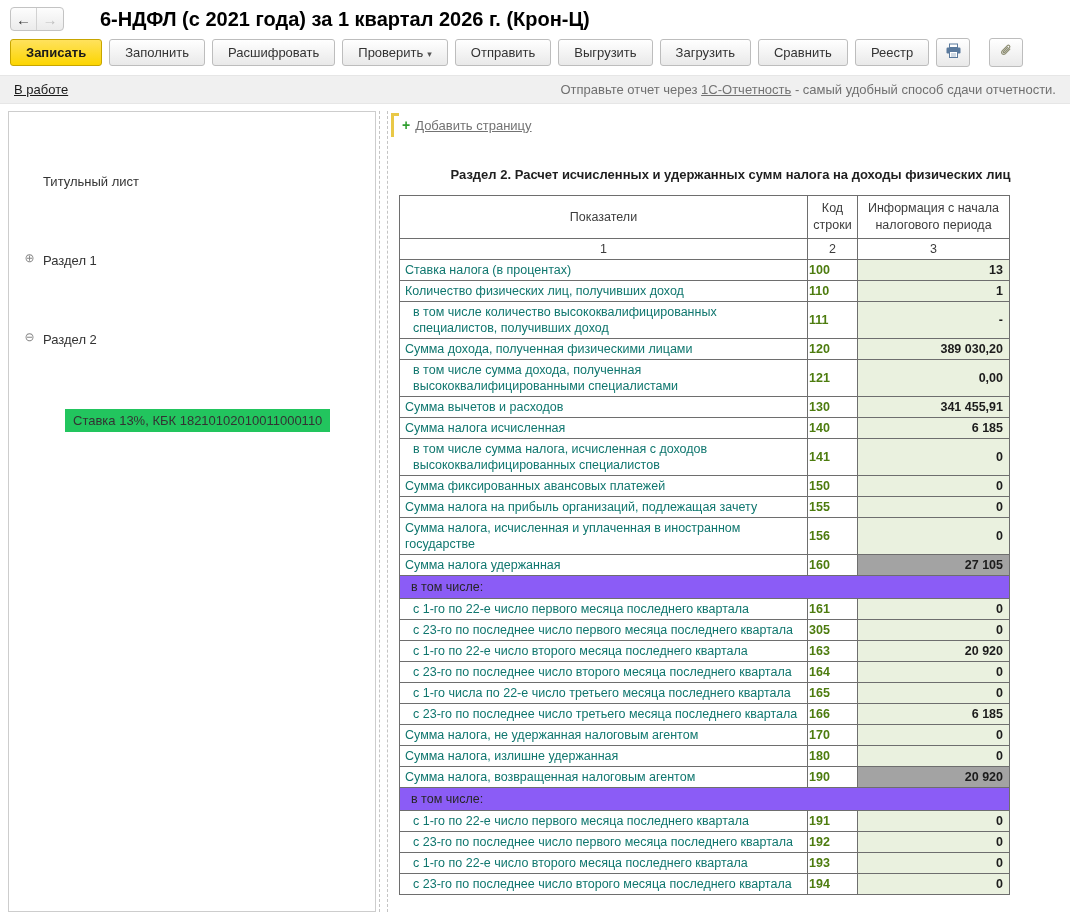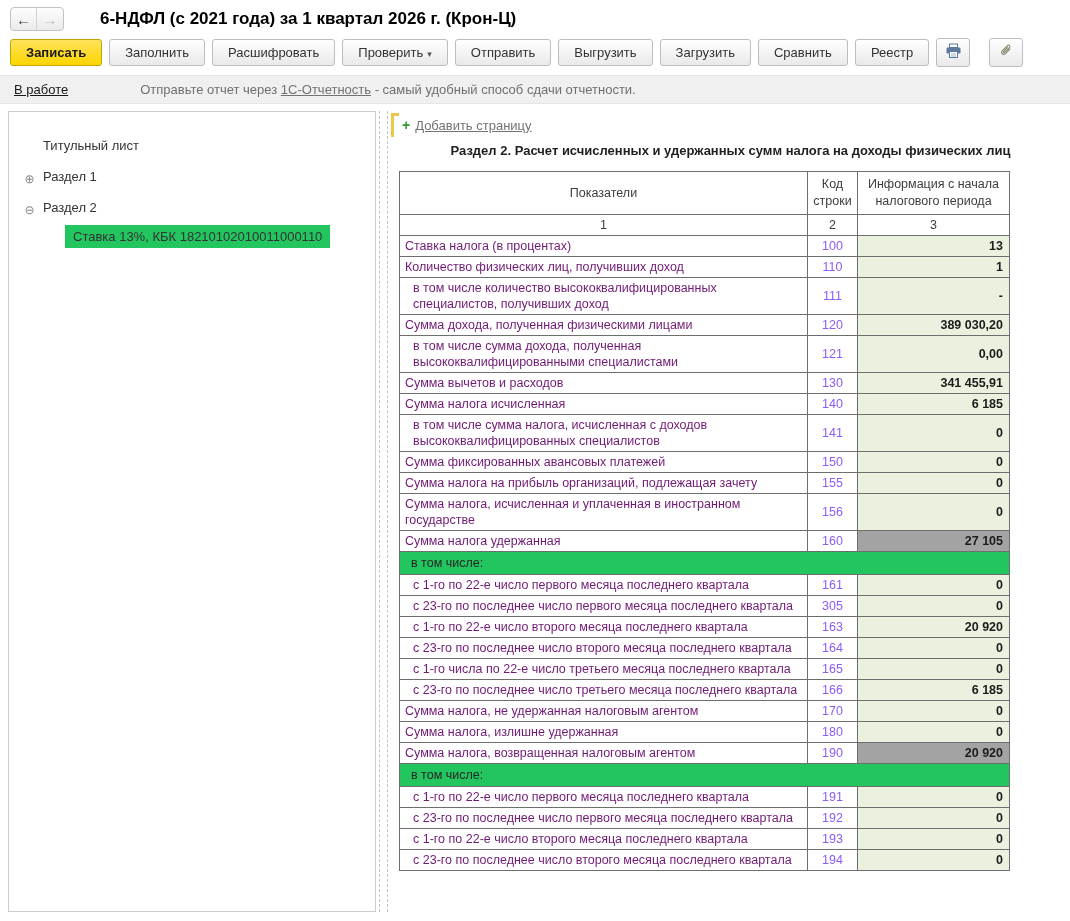--- a/index.html
+++ b/index.html
@@ -11,81 +11,81 @@
   }
 
   
   .titlebar { display:flex; align-items:center; padding:7px 10px 3px 10px; background:#fff; }
   .navpair { display:flex; border:1px solid #c3c3c3; border-radius:4px; overflow:hidden;
              background:linear-gradient(#fdfdfd,#ebebeb); }
   .navbtn { width:26px; height:22px; display:flex; align-items:center; justify-content:center;
             font-size:15px; cursor:pointer; }
   .navbtn.back { color:#3c3c3c; font-weight:bold; border-right:1px solid #d2d2d2; }
   .navbtn.fwd  { color:#bfbfbf; font-weight:bold; }
-  .page-title { margin-left:36px; font-size:17px; font-weight:bold; color:#000; }
+  .page-title { margin-left:36px; font-size:20px; font-weight:bold; color:#000; }
 
   
   .toolbar { display:flex; align-items:center; gap:7px; padding:4px 10px 8px 10px; }
   .btn {
     border:1px solid #bdbdbd; border-radius:3px; padding:5px 15px;
     background:linear-gradient(#ffffff,#e9e9e9); font-size:13px; color:#333;
     cursor:pointer; white-space:nowrap;
   }
   .btn.primary {
     background:linear-gradient(#ffe25d,#fcd501); border-color:#c7a500;
     font-weight:bold; color:#1a1a1a;
   }
   .btn .drop { font-size:9px; color:#555; margin-left:4px; }
   .icon-btn { width:34px; display:flex; align-items:center; justify-content:center; padding:4px 0; }
 
   
   .statusbar { background:#f0f0f0; border-top:1px solid #e6e6e6; border-bottom:1px solid #e6e6e6;
-               display:flex; align-items:center; padding:6px 14px; }
+               display:flex; align-items:center; padding:6px 14px;justify-content:space-between; }
   .status-state { color:#1a1a1a; text-decoration:underline; cursor:pointer; margin-right:72px; }
   .status-msg { color:#707070; }
   .link { color:#737373; text-decoration:underline; cursor:pointer; }
 
   
   .main { display:flex; padding:7px 0 0 8px; height:808px; }
   .tree {
     width:368px; border:1px solid #cdcdcd; background:#fff;
     padding:12px 0 0 0; flex:none; height:100%;
   }
-  .tree-item { display:flex; align-items:flex-end; min-height:31px; cursor:pointer; }
+  .tree-item { display:flex; align-items:flex-start; min-height:31px; cursor:pointer;margin-top:48px; }
   .expander { width:15px; margin-left:13px; color:#8a8a8a; font-size:12px; text-align:center; flex:none; }
   .tree-label { color:#333; padding:2px 6px; }
   .tree-item.lvl1 .tree-label { margin-left:28px; }
   .tree-item.selected .tree-label { background:#22c55e; padding:4px 8px; }
 
   .splitter { width:9px; flex:none; border-left:1px dashed #c4c4c4; border-right:1px dashed #c4c4c4;
               margin:0 3px; cursor:col-resize; }
 
   .content { flex:1; padding-top:2px; }
   .add-row { display:flex; align-items:center; height:24px; }
   .corner-mark { width:8px; height:24px; border-left:3px solid #e9c847; border-top:3px solid #e9c847;
                  flex:none; margin-right:3px; }
   .plus-glyph { color:#2f9e2f; font-weight:bold; font-size:14px; margin-right:5px; }
-  .section-title { width:560px; margin:4px auto 10px auto; text-align:center;
+  .section-title { width:560px; margin:28px auto 10px auto; text-align:center;
                    font-weight:bold; font-size:13px; color:#1f1f1f; line-height:1.55; }
 
   
   table.report { border-collapse:collapse; table-layout:fixed; width:610px; margin-left:8px; }
   .report col.c-label { width:408px; }
   .report col.c-code  { width:50px; }
   .report col.c-val   { width:152px; }
   .report th, .report td { border:1px solid #6e6e6e; font-size:12.5px; overflow:hidden; }
   .report th { font-weight:normal; color:#3d3d3d; text-align:center; padding:4px 2px; line-height:1.35; }
   .report tr.numrow td { text-align:center; padding:1px 2px; color:#3d3d3d; background:#fff; }
-  .report td.lbl { padding:2px 5px; line-height:16px; color:#701a75; background:#fff; }
+  .report td.lbl { padding:2px 5px; line-height:16px; color:#0f766e; background:#fff; }
   .report td.lbl.sub { padding-left:13px; }
-  .report td.code { text-align:center; color:#8b5cf6; background:#fff; }
+  .report td.code { color:#4d7c0f; background:#fff;font-weight:bold; }
   .report td.val { text-align:right; font-weight:bold; padding:2px 6px; background:#eaf1df; color:#1c1c1c; }
   .report td.val.left { text-align:left; padding-left:4px; letter-spacing:-0.2px; }
   .report td.val.emph { background:#a3a3a3; }
-  .report tr.grp td { padding:4px 5px 4px 11px; color:#262626; background:#22c55e; }
+  .report tr.grp td { padding:4px 5px 4px 11px; color:#262626; background:#8b5cf6; }
   .report tr { height:21px; }
 </style>
 </head>
 <body>
 
 <div class="titlebar">
   <div class="navpair">
     <div class="navbtn back">←</div>
     <div class="navbtn fwd">→</div>
   </div>

